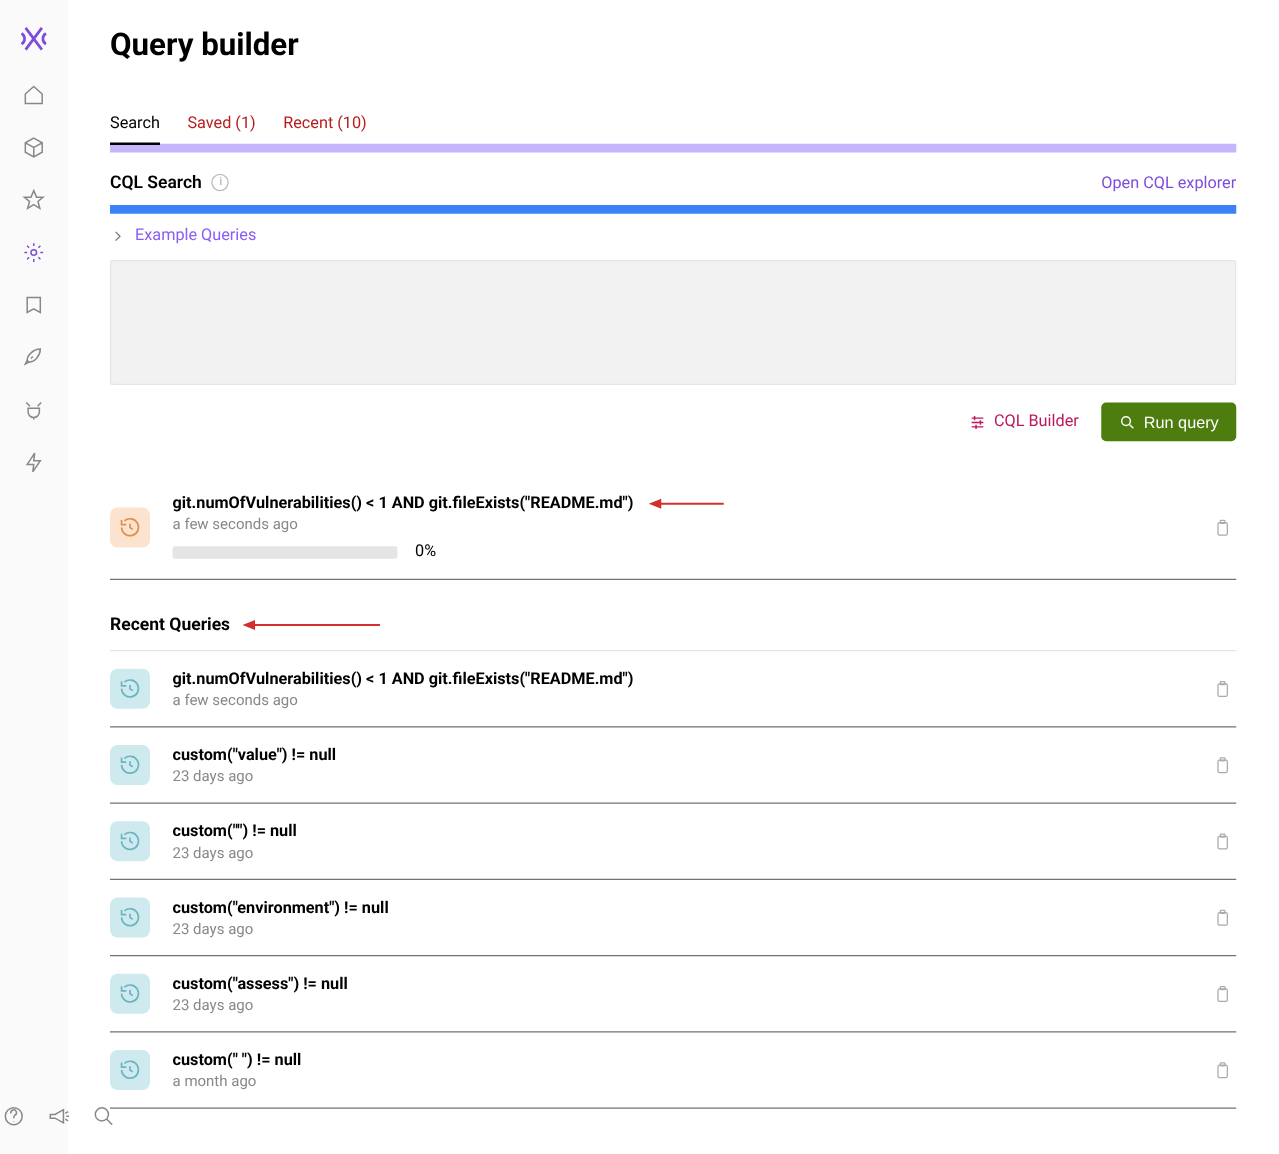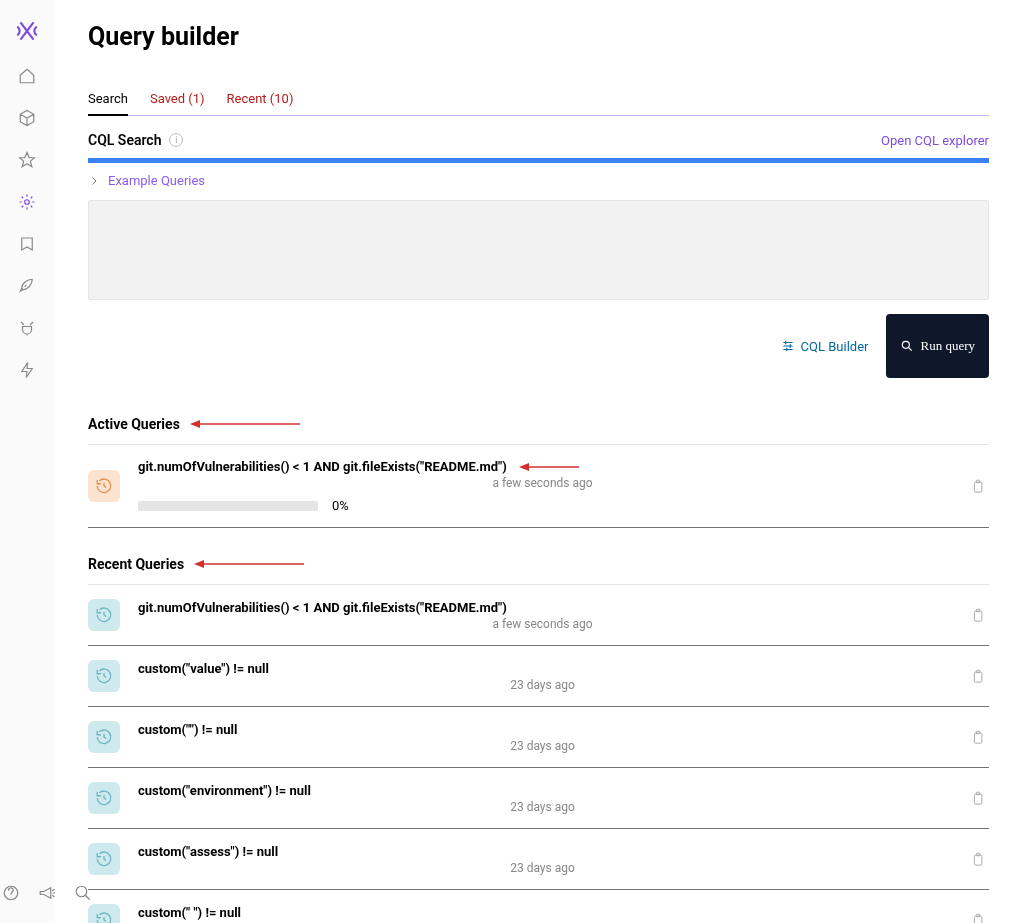--- a/index.html
+++ b/index.html
@@ -14,53 +14,53 @@
 .sidebar .nav-icon.active svg { stroke: #7d4cdb; }
 .sidebar .nav-icon.active .gear { stroke: #7d4cdb; }
 .logo { width: 26px; height: 26px; display:flex; align-items:center; justify-content:center; cursor:pointer; }
 .logo svg { stroke: #7d4cdb; fill:none; stroke-width:2; }
 .avatar { width: 24px; height: 24px; border-radius: 50%; background: #333; color: #fff; font-size: 10px; display:flex; align-items:center; justify-content:center; cursor:pointer; }
 
 
 .main { flex: 1; padding: 22px 34px 0 34px; overflow-y: auto; }
 .page-title { font-size: 25px; font-weight: 700; margin-bottom: 40px; }
 
-.tabs { display: flex; gap: 22px; border-bottom: 1px solid #c4b5fd; }
+.tabs { display: flex; gap: 22px; border-bottom: 7px solid #c4b5fd; }
 .tab { font-size: 13px; color: #b91c1c; padding-bottom: 8px; cursor: pointer; }
 .tab.active { color: #000; border-bottom: 2px solid #000; margin-bottom: -1px; }
 
-.section-row { display: flex; align-items: center; justify-content: space-between; padding: 16px 0 10px; border-bottom: 5px solid #3b82f6; }
+.section-row { display: flex; align-items: center; justify-content: space-between; padding: 16px 0 10px; border-bottom: 7px solid #3b82f6; }
 .section-label { font-size: 14px; font-weight: 600; display:flex; align-items:center; gap:8px; }
 .info-icon { width:14px; height:14px; border:1px solid #bbb; border-radius:50%; display:inline-flex; align-items:center; justify-content:center; font-size:9px; color:#bbb; }
 .link { color: #7d4cdb; font-size: 13px; cursor: pointer; }
 
 .example-row { display: flex; align-items: center; gap: 8px; padding: 10px 0 12px; color: #8b5cf6; font-size: 13px; cursor:pointer; }
 .example-row svg { width:12px; height:12px; stroke:#777; fill:none; stroke-width:2; }
 
 .query-box { width: 100%; height: 100px; background: #f2f2f2; border: 1px solid #e5e5e5; border-radius: 2px; margin-bottom: 14px; }
 
 .action-row { display:flex; justify-content:flex-end; gap:18px; align-items:center; margin-bottom: 28px; }
-.btn-text { color:#0369a1; font-size:13px; display:flex; align-items:center; gap:6px; cursor:pointer; }
-.btn-primary { background:#0f172a; color:#fff; font-size:13px; padding:24px 14px; border-radius:4px; display:flex; align-items:center; gap:6px; cursor:pointer; border:none;font-family:Liberation Serif, serif; }
+.btn-text { color:#be185d; font-size:13px; display:flex; align-items:center; gap:6px; cursor:pointer; }
+.btn-primary { background:#4d7c0f; color:#fff; font-size:13px; padding:8px 14px; border-radius:4px; display:flex; align-items:center; gap:6px; cursor:pointer; border:none; }
 .btn-primary svg, .btn-text svg { width:14px; height:14px; stroke:currentColor; fill:none; stroke-width:2; }
 
 .section-header { font-size: 14px; font-weight: 700; padding: 10px 0 12px; border-bottom: 1px solid #e5e5e5; display:flex; align-items:center; gap:10px; }
 .annotation-arrow { display:inline-flex; align-items:center; }
 .annotation-arrow svg { overflow:visible; }
 
 .query-row { display:flex; align-items:center; gap:18px; padding: 14px 0; border-bottom: 1px solid #737373; }
 .query-row .icon-box { width:32px; height:32px; border-radius:6px; display:flex; align-items:center; justify-content:center; flex-shrink:0; }
 .icon-box.orange { background:#fbe3cf; }
 .icon-box.orange svg { stroke:#e28f49; }
 .icon-box.blue { background:#cfeaee; }
 .icon-box.blue svg { stroke:#6bb5c2; }
 .icon-box svg { width:18px; height:18px; fill:none; stroke-width:1.8; }
 .query-body { flex:1; }
 .query-text { font-size:13px; font-weight:700; display:flex; align-items:center; gap:12px; }
-.query-time { font-size:12px; color:#888; margin-top:2px;text-align:center; }
+.query-time { font-size:12px; color:#888; margin-top:2px; }
 .progress-row { display:flex; align-items:center; gap:14px; margin-top:8px; }
 .progress-bar { width:180px; height:10px; background:#e5e5e5; border-radius:2px; }
 .progress-pct { font-size:13px; }
 .copy-col { width:24px; display:flex; align-items:center; justify-content:center; cursor:pointer; }
 .copy-col svg { width:15px; height:15px; stroke:#aaa; fill:none; stroke-width:1.6; }
 </style>
 </head>
 <body>
 
 <div class="sidebar">
@@ -171,29 +171,20 @@
     </div>
     <button class="btn-primary">
       <svg viewBox="0 0 24 24">
           <circle cx="10" cy="10" r="6"></circle>
           <path d="M15 15 L20 20"></path>
         </svg>
       <span>Run query</span>
     </button>
   </div>
 
-  <div class="section-header">
-    <span>Active Queries</span>
-    <span class="annotation-arrow">
-      <svg width="110" height="8">
-          <line x1="110" y1="4" x2="6" y2="4" stroke="#d32f2f" stroke-width="1.5"></line>
-          <polygon points="0,4 10,0 10,8" fill="#d32f2f"></polygon>
-        </svg>
-    </span>
-  </div>
 
   <div class="query-row">
     <div class="icon-box orange">
       <svg viewBox="0 0 24 24">
           <path d="M3 12 A9 9 0 1 0 6 5 M3 4 V9 H8 M12 8 V12 L15 14"></path>
         </svg>
     </div>
     <div class="query-body">
       <div class="query-text">
         <span>git.numOfVulnerabilities() &lt; 1 AND git.fileExists("README.md")</span>

